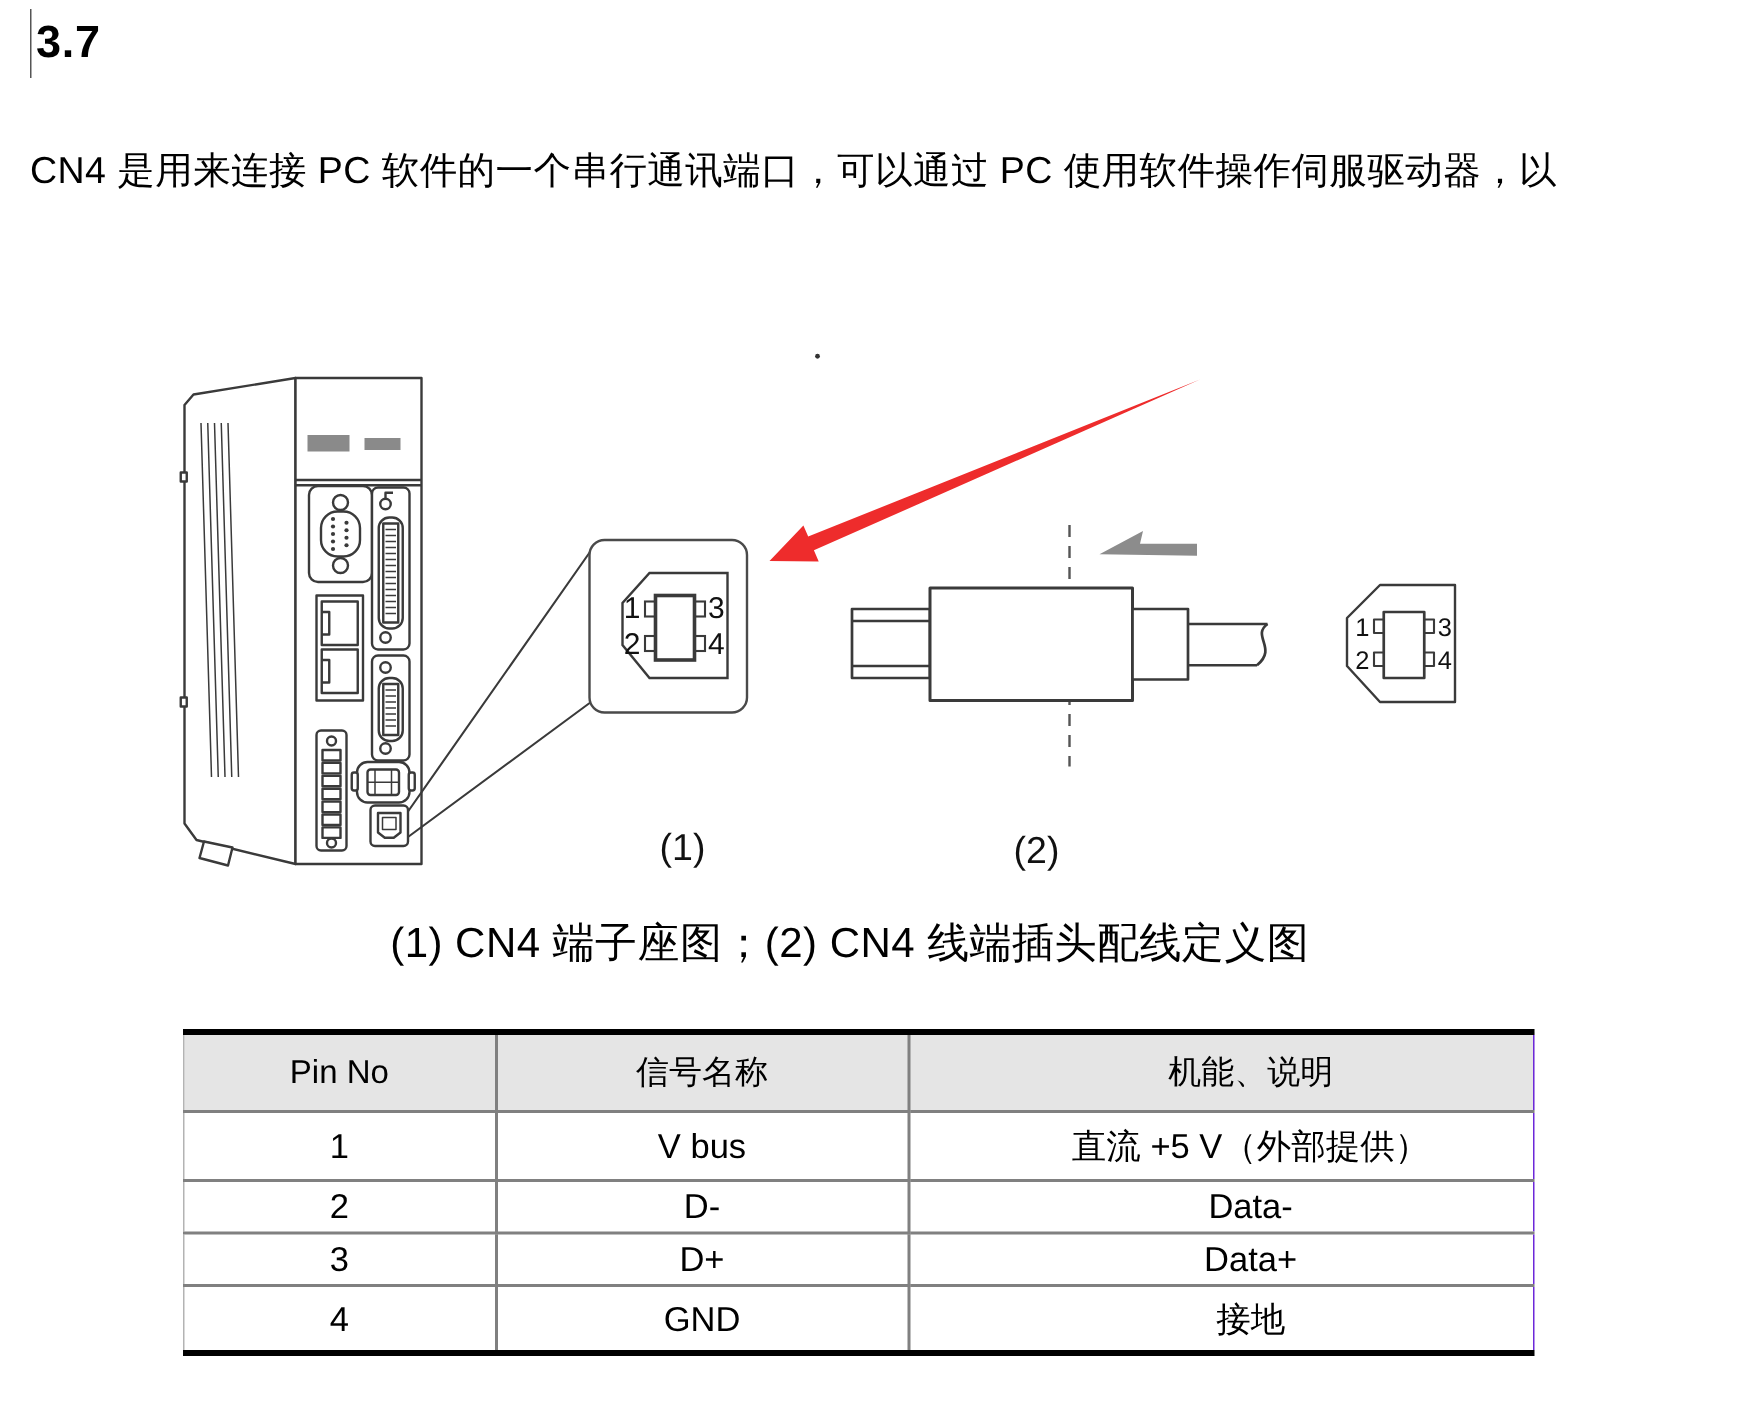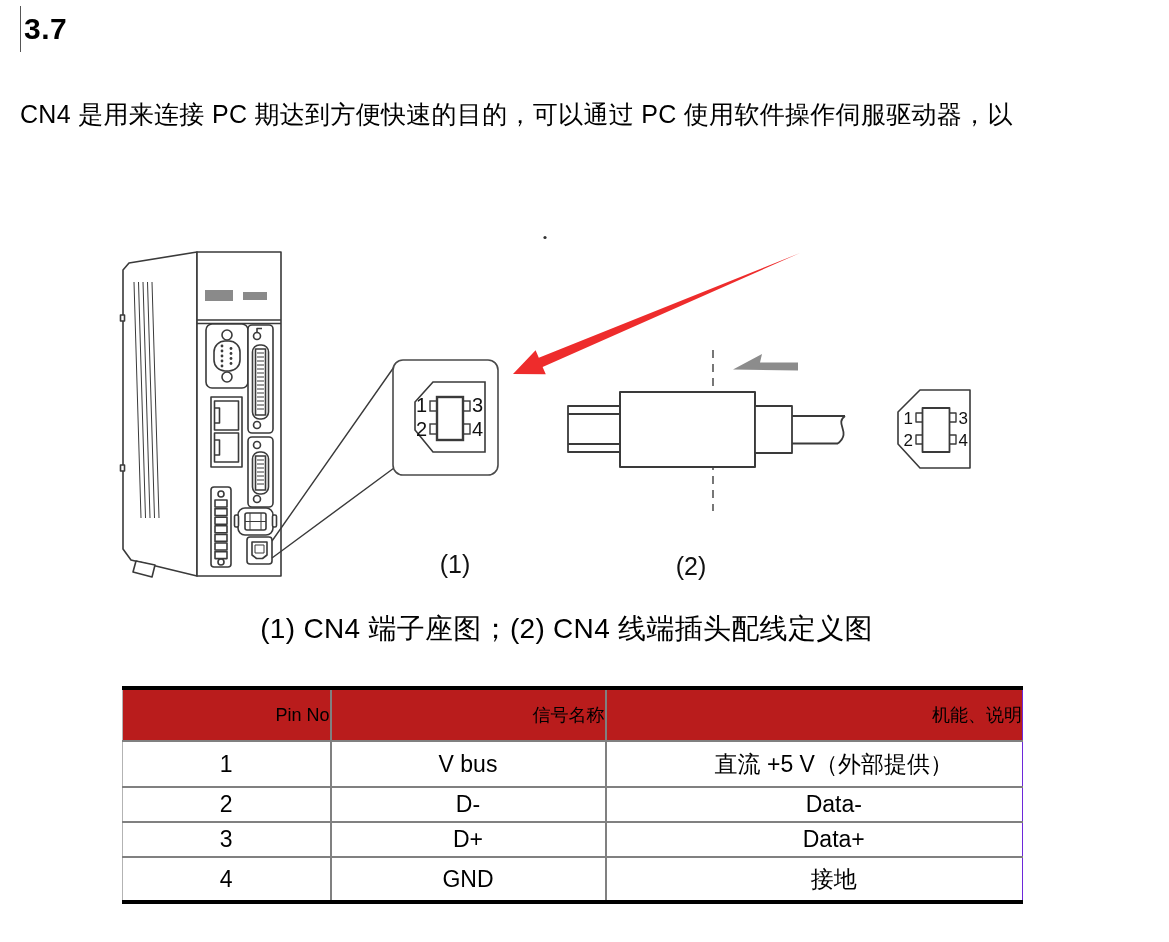--- a/index.html
+++ b/index.html
@@ -28,38 +28,38 @@
     position:absolute; left:122px; top:686px;
     border-collapse:collapse; table-layout:fixed;
     border-top:4px solid #000; border-bottom:4px solid #000;
   }
   .pin-table th, .pin-table td {
     border:2px solid #808080; text-align:center; vertical-align:middle;
     padding:0; font-weight:normal; color:#000;
   }
   .pin-table th:first-child, .pin-table td:first-child { border-left:1px solid #b3b3b3; }
   .pin-table th:last-child,  .pin-table td:last-child  { border-right:1px solid #6d28d9;padding-left:39px; }
-  .pin-table th { background:#b91c1c; font-size:18px; height:50px;text-align:right; }
+  .pin-table th { background:#e5e5e5; font-size:22px; height:50px; }
   .pin-table td { font-size:23px; }
   tr.r1 td { height:44px; }
   tr.r2 td { height:33px; }
   tr.r3 td { height:33px; }
   tr.r4 td { height:42px; }
 </style>
 </head>
 <body>
 
 <div class="page">
 
   <div class="heading">
     <span class="num">3.7</span>
   </div>
 
   <div class="intro">
-    <div>CN4 是用来连接 PC 期达到方便快速的目的，可以通过 PC 使用软件操作伺服驱动器，以</div>
+    <div>CN4 是用来连接 PC 软件的一个串行通讯端口，可以通过 PC 使用软件操作伺服驱动器，以</div>
   </div>
 
   <svg class="figure-svg" width="1169" height="372" viewBox="0 0 1169 372">
 
     <g stroke="#3a3a3a" fill="#ffffff" stroke-width="1.6" stroke-linejoin="round">
       <polygon points="197,17 129,28 123,35 123,314 131,325 197,341"></polygon>
       <polygon points="136,326 155,330 152,342 133,337"></polygon>
       <rect x="197" y="17" width="84" height="324"></rect>
       <path d="M197 85 H281 M197 88.5 H281" fill="none"></path>
       <path fill="none" stroke-width="1" d="M134 47 L141 283 M138.5 47 L145.5 283 M143 47 L150 283 M147.5 47 L154.5 283 M152 47 L159 283"></path>

